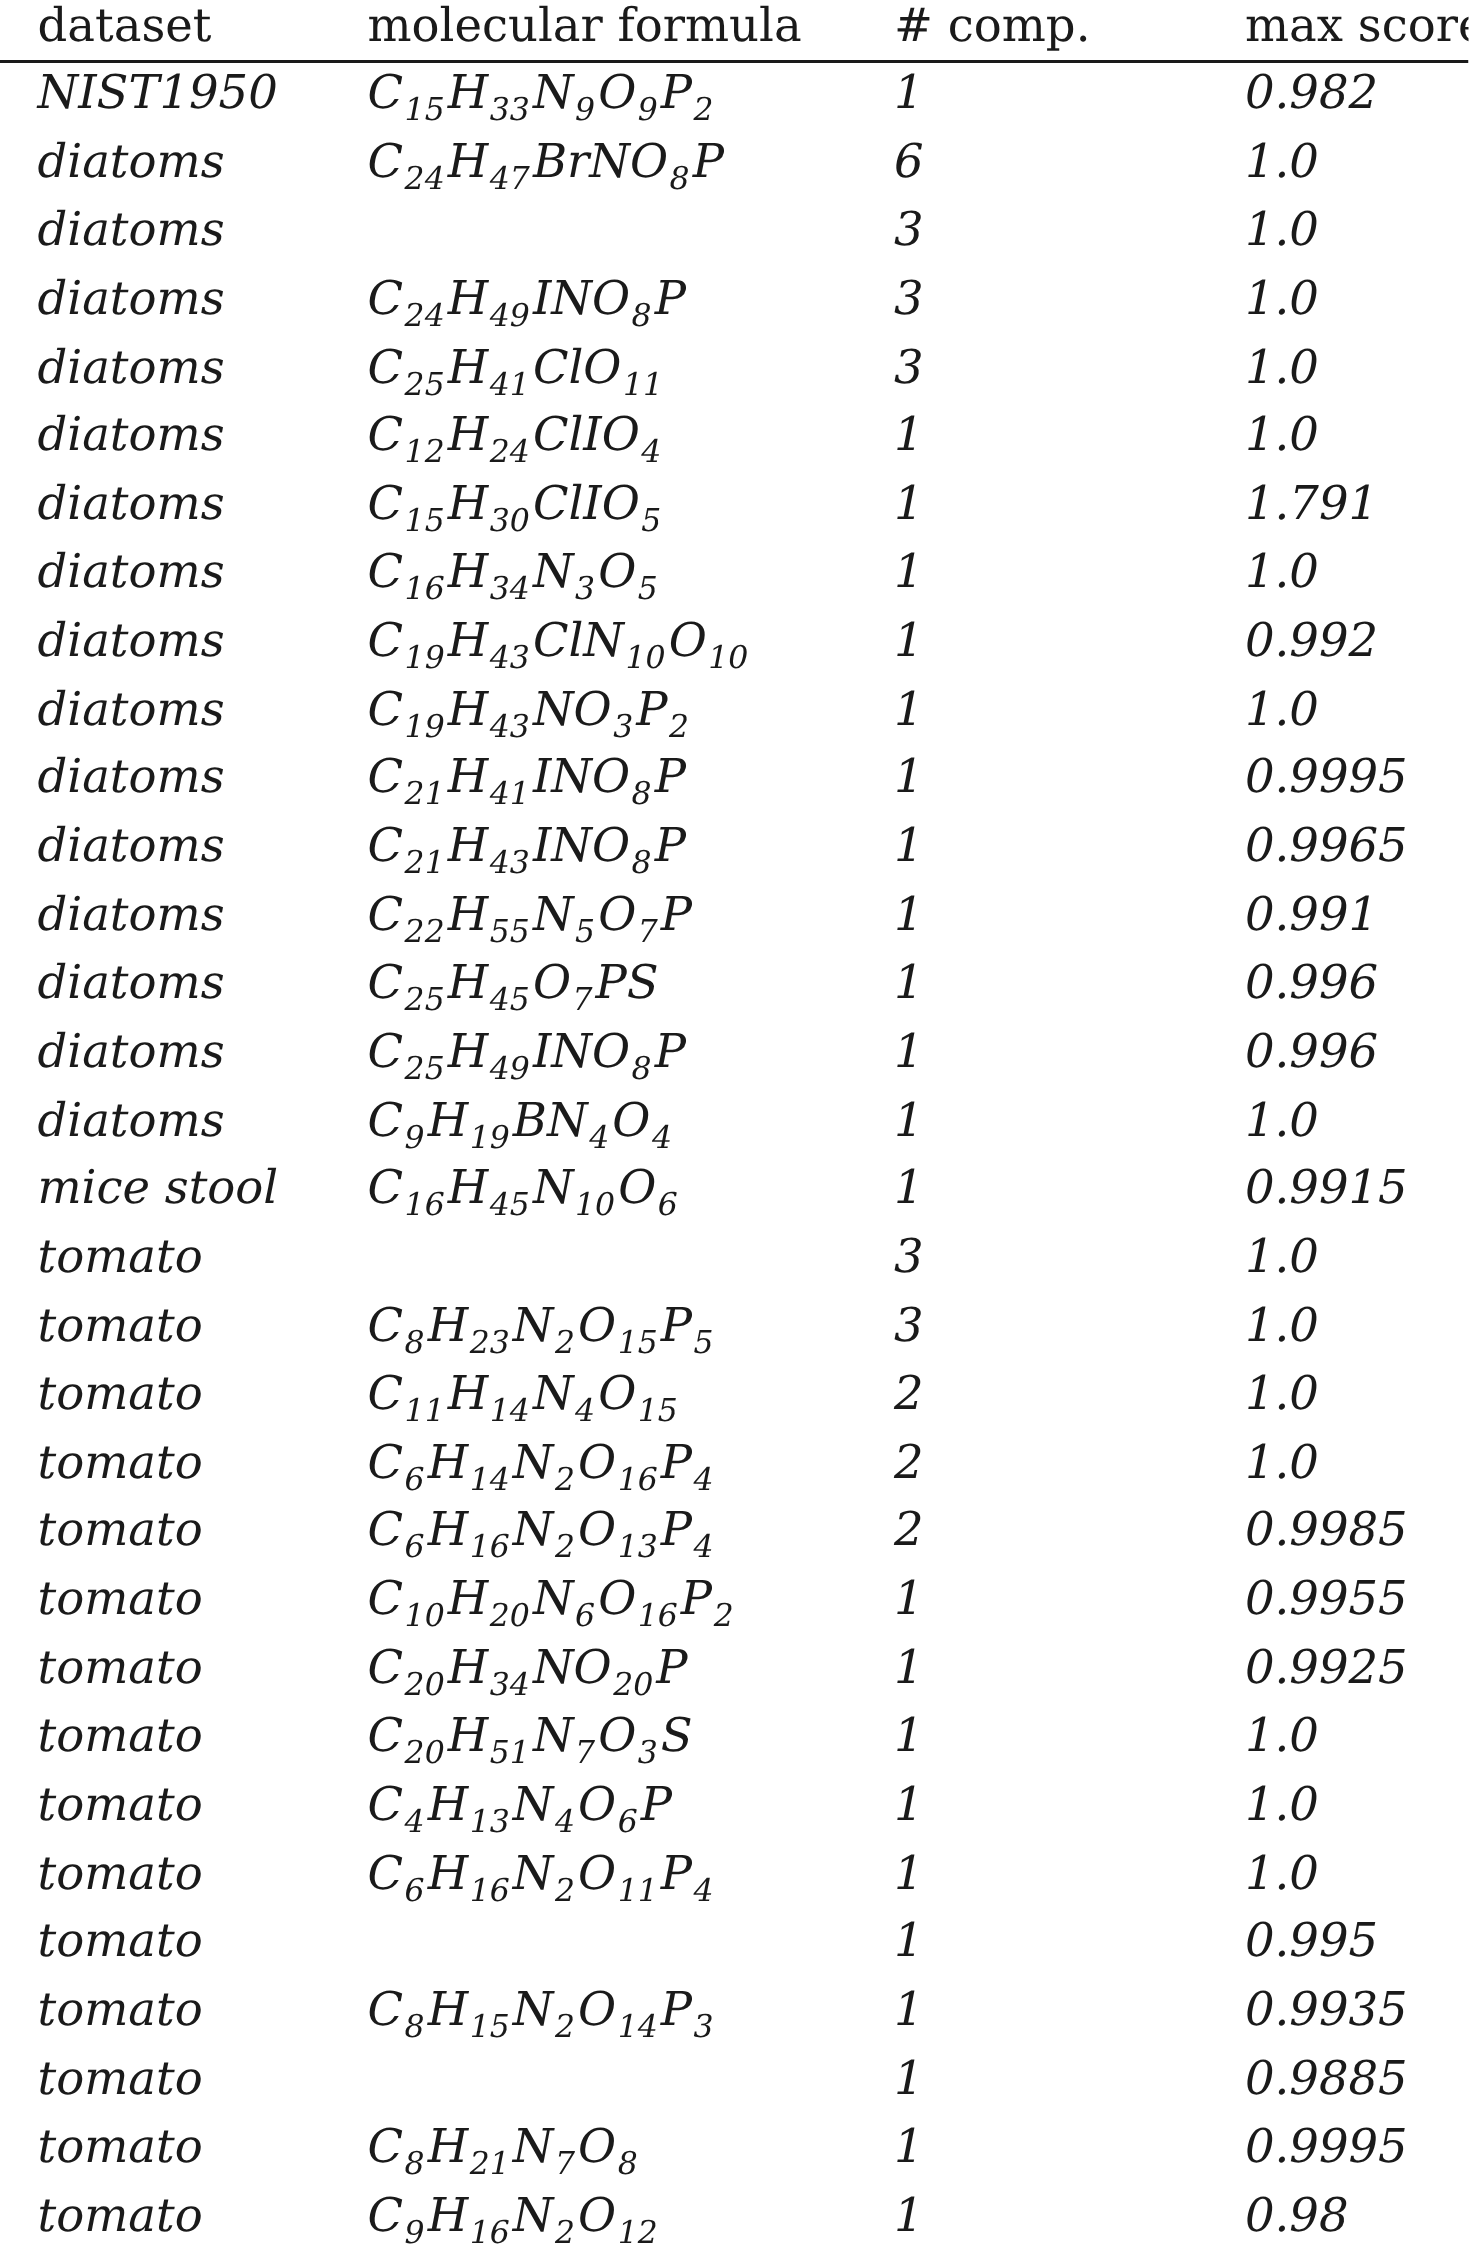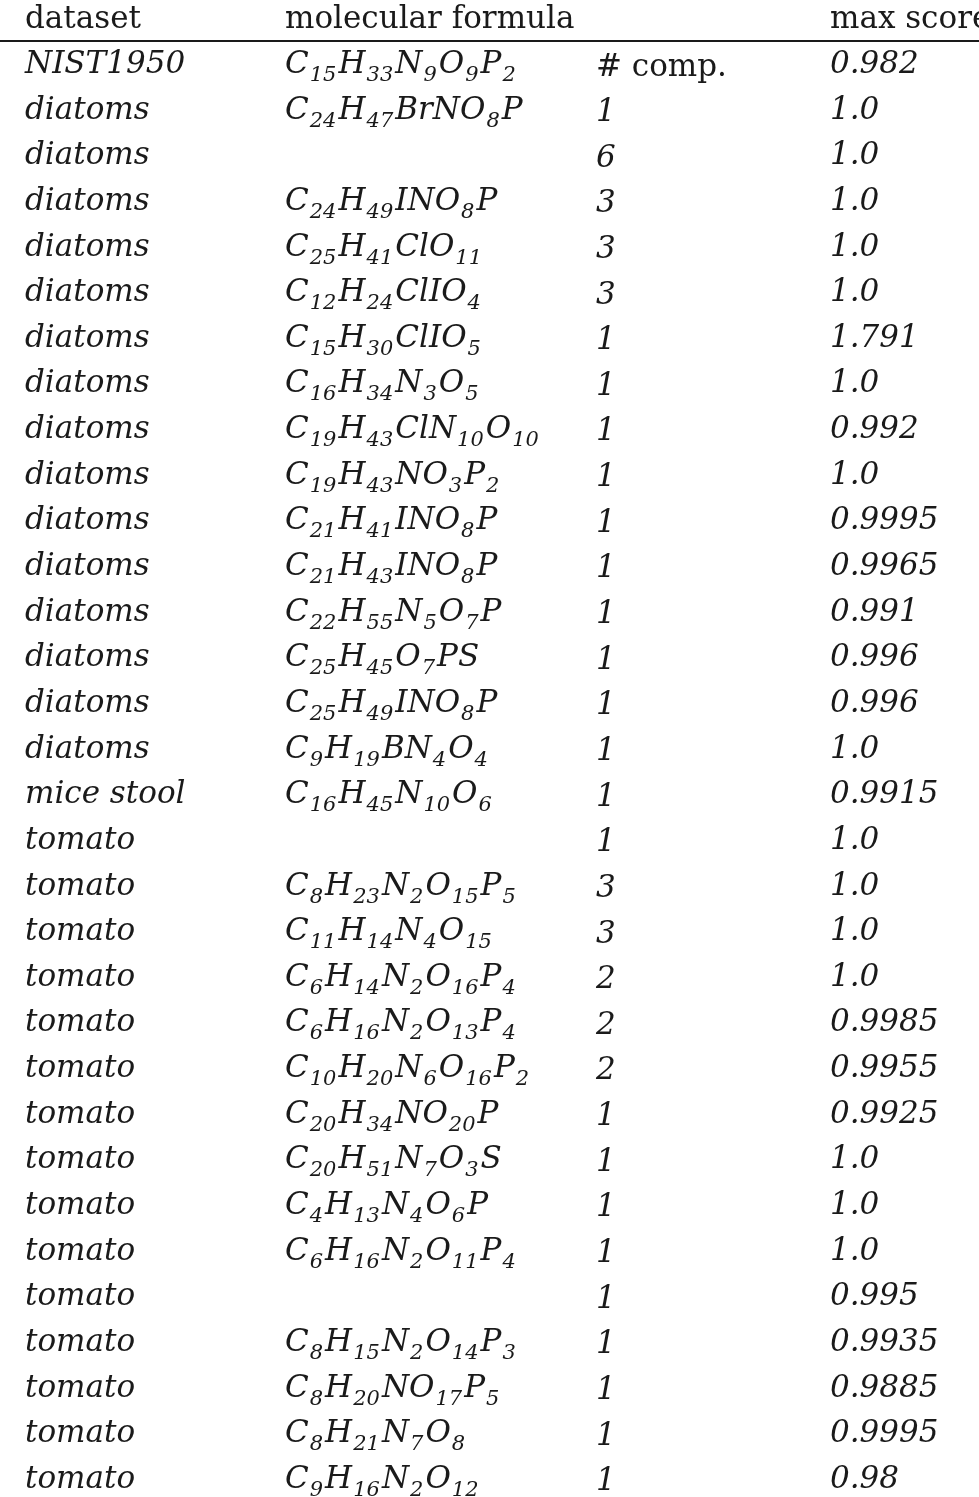--- a/index.html
+++ b/index.html
@@ -33,22 +33,22 @@
       height: 2px;
       background: #1a1a1a;
     }
     .cell {
       position: absolute;
       white-space: nowrap;
       font-size: 31px;
       line-height: 34px;
     }
     .col-dataset { left: 25px; }
-    .col-formula { left: 245px; margin-left: 40px; }
-    .col-comp { left: 596px; margin-top: 48px; }
+    .col-formula { left: 245px; }
+    .col-comp { left: 596px; }
     .col-score { left: 830px; text-align: center; }
     .header-row .cell { top: 0px; }
     .body-rows {
       position: absolute;
       left: 0;
       top: 45px;
       width: 979px;
     }
     .row {
       position: relative;
@@ -246,21 +246,20 @@
         <span class="cell col-score">0.995</span>
       </div>
       <div class="row">
         <span class="cell col-dataset">tomato</span>
         <span class="cell col-formula formula"><span class="el"><span class="sym">C</span><sub>8</sub></span><span class="el"><span class="sym">H</span><sub>15</sub></span><span class="el"><span class="sym">N</span><sub>2</sub></span><span class="el"><span class="sym">O</span><sub>14</sub></span><span class="el"><span class="sym">P</span><sub>3</sub></span></span>
         <span class="cell col-comp">1</span>
         <span class="cell col-score">0.9935</span>
       </div>
       <div class="row">
         <span class="cell col-dataset">tomato</span>
-        <span class="cell col-formula formula"><span class="el"><span class="sym">C</span><sub>8</sub></span><span class="el"><span class="sym">H</span><sub>20</sub></span><span class="el"><span class="sym">N</span></span><span class="el"><span class="sym">O</span><sub>17</sub></span><span class="el"><span class="sym">P</span><sub>5</sub></span></span>
         <span class="cell col-comp">1</span>
         <span class="cell col-score">0.9885</span>
       </div>
       <div class="row">
         <span class="cell col-dataset">tomato</span>
         <span class="cell col-formula formula"><span class="el"><span class="sym">C</span><sub>8</sub></span><span class="el"><span class="sym">H</span><sub>21</sub></span><span class="el"><span class="sym">N</span><sub>7</sub></span><span class="el"><span class="sym">O</span><sub>8</sub></span></span>
         <span class="cell col-comp">1</span>
         <span class="cell col-score">0.9995</span>
       </div>
       <div class="row">

